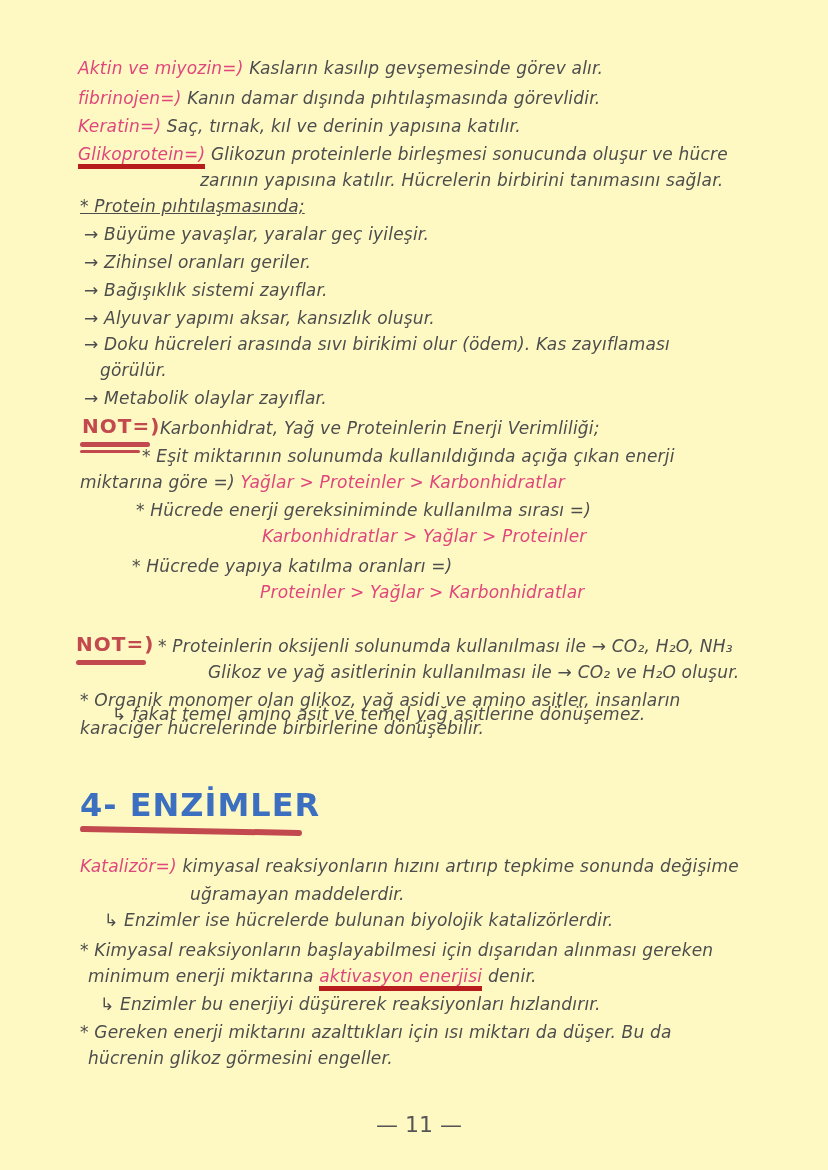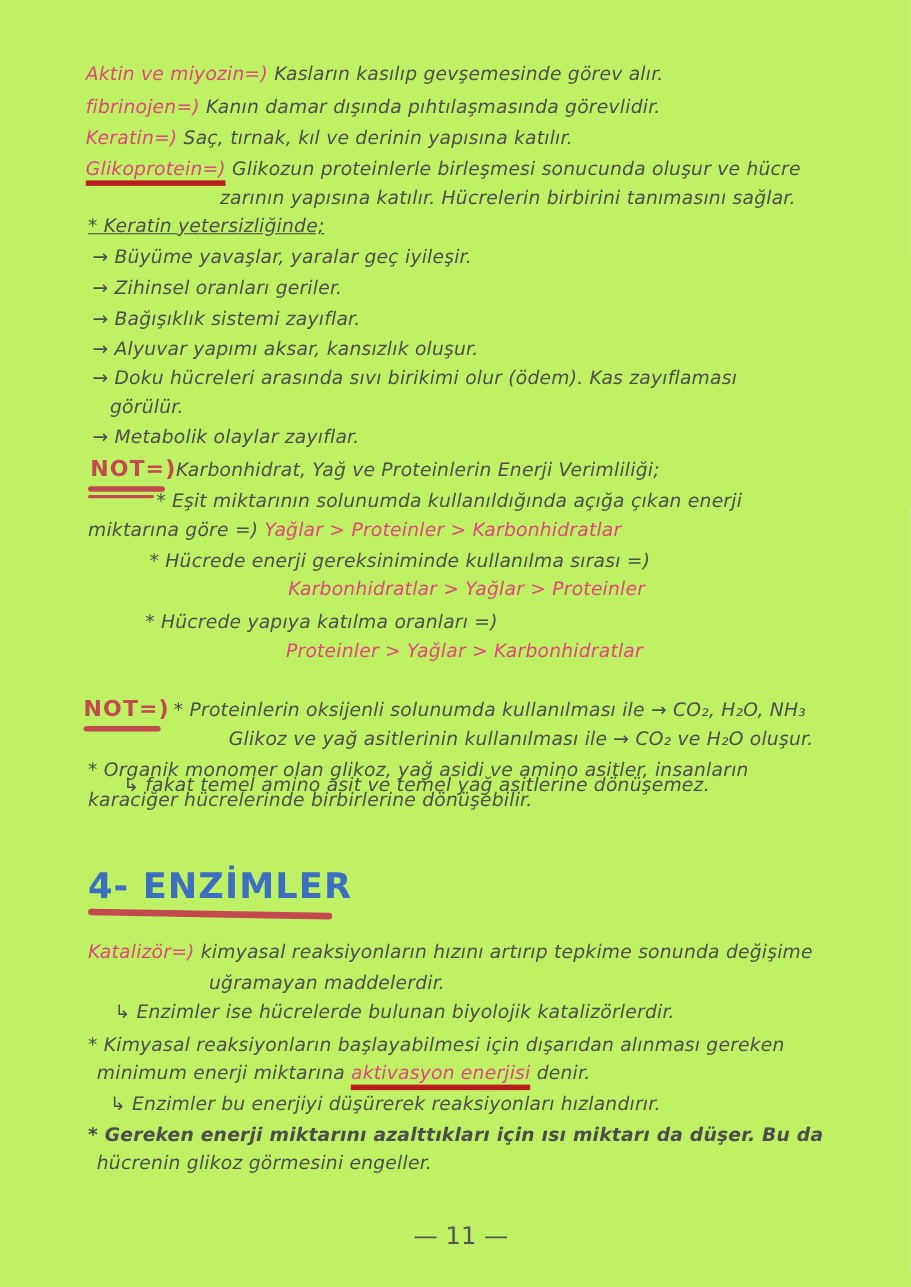--- a/index.html
+++ b/index.html
@@ -1,18 +1,18 @@
 <!DOCTYPE html>
 <html><head>
 <meta charset="utf-8">
 <style>
   html, body { margin:0; padding:0; background:#fefefe; }
   body { width:828px; height:1170px; position:relative; overflow:hidden;
     font-family: "DejaVu Sans", sans-serif; color:#4a4a4a; }
-  .page { position:absolute; inset:0; background:#bef264; }
+  .page { position:absolute; inset:0; background:#fef9c3; }
   .line { position:absolute; white-space:nowrap; font-size:17px; letter-spacing:0.2px; font-style:italic; }
   .pink { color:#e0467c; }
   .gray { color:#4d4d4d; }
   .ul-pink { border-bottom:5px solid #b91c1c; }
   .not-label { position:absolute; font-weight:bold; font-style:normal; color:#c24a4e; font-size:20px; letter-spacing:1px; }
   .not-bar { position:absolute; height:5px; background:#c24a4e; border-radius:3px; }
   .heading { position:absolute; left:80px; top:786px; font-size:32px; font-weight:bold; color:#3d6fc0; font-style:normal; letter-spacing:1px; }
   .heading-bar { position:absolute; left:80px; top:828px; width:222px; height:6px; background:#c24a4e; border-radius:3px; transform:rotate(1deg); }
   .pagenum { position:absolute; left:376px; top:1112px; font-size:22px; color:#555;text-align:right; }
 </style>
@@ -32,21 +32,21 @@
   <div class="line" style="left:78px;top:116px;">
     <span class="pink">Keratin=)</span>
     <span class="gray">Saç, tırnak, kıl ve derinin yapısına katılır.</span>
   </div>
   <div class="line" style="left:78px;top:144px;">
     <span class="pink ul-pink">Glikoprotein=)</span>
     <span class="gray">Glikozun proteinlerle birleşmesi sonucunda oluşur ve hücre</span>
   </div>
   <div class="line gray" style="left:200px;top:170px;">zarının yapısına katılır. Hücrelerin birbirini tanımasını sağlar.</div>
 
-  <div class="line gray" style="left:80px;top:196px;text-decoration:underline;">* Keratin yetersizliğinde;</div>
+  <div class="line gray" style="left:80px;top:196px;text-decoration:underline;">* Protein pıhtılaşmasında;</div>
   <div class="line gray" style="left:84px;top:224px;">→ Büyüme yavaşlar, yaralar geç iyileşir.</div>
   <div class="line gray" style="left:84px;top:252px;">→ Zihinsel oranları geriler.</div>
   <div class="line gray" style="left:84px;top:280px;">→ Bağışıklık sistemi zayıflar.</div>
   <div class="line gray" style="left:84px;top:308px;">→ Alyuvar yapımı aksar, kansızlık oluşur.</div>
   <div class="line gray" style="left:84px;top:334px;">→ Doku hücreleri arasında sıvı birikimi olur (ödem). Kas zayıflaması</div>
   <div class="line gray" style="left:100px;top:360px;">görülür.</div>
   <div class="line gray" style="left:84px;top:388px;font-style:italic;">→ Metabolik olaylar zayıflar.</div>
 
   <div class="not-label" style="left:82px;top:414px;">NOT=)</div>
   <div class="not-bar" style="left:80px;top:442px;width:70px;"></div>
@@ -79,17 +79,17 @@
   </div>
   <div class="line gray" style="left:190px;top:884px;">uğramayan maddelerdir.</div>
   <div class="line gray" style="left:104px;top:910px;">↳ Enzimler ise hücrelerde bulunan biyolojik katalizörlerdir.</div>
   <div class="line gray" style="left:80px;top:940px;">* Kimyasal reaksiyonların başlayabilmesi için dışarıdan alınması gereken</div>
   <div class="line" style="left:88px;top:966px;">
     <span class="gray">minimum enerji miktarına</span>
     <span class="pink ul-pink">aktivasyon enerjisi</span>
     <span class="gray">denir.</span>
   </div>
   <div class="line gray" style="left:100px;top:994px;">↳ Enzimler bu enerjiyi düşürerek reaksiyonları hızlandırır.</div>
-  <div class="line gray" style="left:80px;top:1022px;font-weight:bold;">* Gereken enerji miktarını azalttıkları için ısı miktarı da düşer. Bu da</div>
+  <div class="line gray" style="left:80px;top:1022px;">* Gereken enerji miktarını azalttıkları için ısı miktarı da düşer. Bu da</div>
   <div class="line gray" style="left:88px;top:1048px;">hücrenin glikoz görmesini engeller.</div>
 
   <div class="pagenum">— 11 —</div>
 </div>
 
 </body></html>

